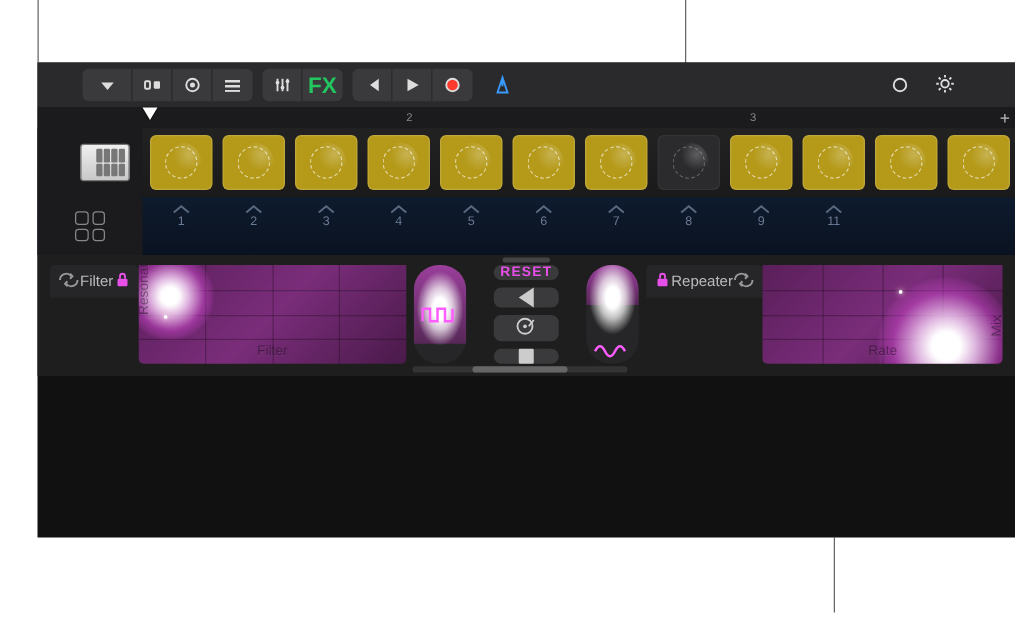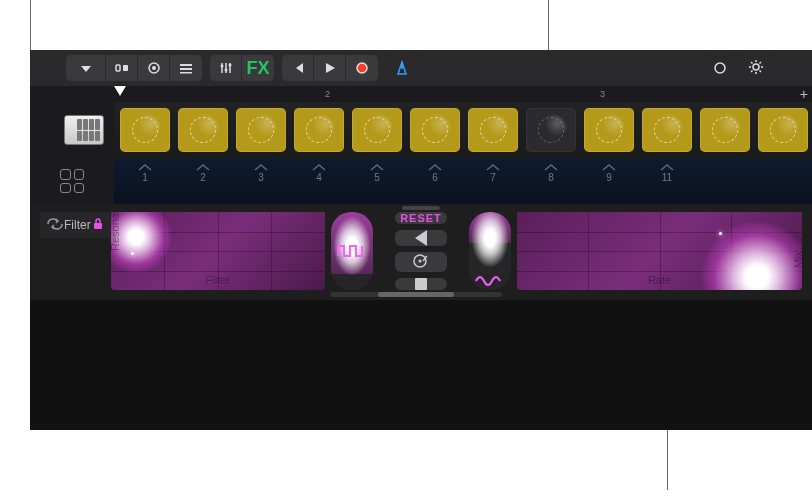--- a/index.html
+++ b/index.html
@@ -583,20 +583,35 @@
       <div class="vslider right">
         <div class="fill"></div>
         <div class="thumb"></div>
         <svg class="wave" viewBox="0 0 30 18">
           <path d="M1 9q4-8 8 0t8 0 8 0" fill="none" stroke="#ff5cff" stroke-width="2"></path>
         </svg>
       </div>
     </div>
 
     <div class="pad-wrap">
+      <div class="pad-header">
+        <span class="lock">
+          <svg width="14" height="14" viewBox="0 0 14 14">
+              <rect x="3" y="6" width="8" height="6" rx="1" fill="#e84fe8"></rect>
+              <path d="M5 6V4a2 2 0 0 1 4 0v2" fill="none" stroke="#e84fe8" stroke-width="1.5"></path>
+            </svg>
+        </span>
+        <span class="pad-title">Repeater</span>
+        <span class="loop-icon">
+          <svg width="18" height="14" viewBox="0 0 18 14">
+              <path d="M2 7a5 5 0 0 1 9-3M16 7a5 5 0 0 1-9 3" fill="none" stroke="#999" stroke-width="1.5"></path>
+              <path d="M10 2l2 2-2 2M8 12l-2-2 2-2" fill="none" stroke="#999" stroke-width="1.5"></path>
+            </svg>
+        </span>
+      </div>
       <div class="xy-pad">
         <div class="grid-v" style="left:25%"></div>
           <div class="grid-v" style="left:50%"></div>
           <div class="grid-v" style="left:75%"></div>
         <div class="grid-h" style="top:25%"></div>
           <div class="grid-h" style="top:50%"></div>
           <div class="grid-h" style="top:75%"></div>
         <div class="glow big" style="right:-10px;top:10px"></div>
         <div class="sparkle" style="right:80px;top:20px"></div>
 

